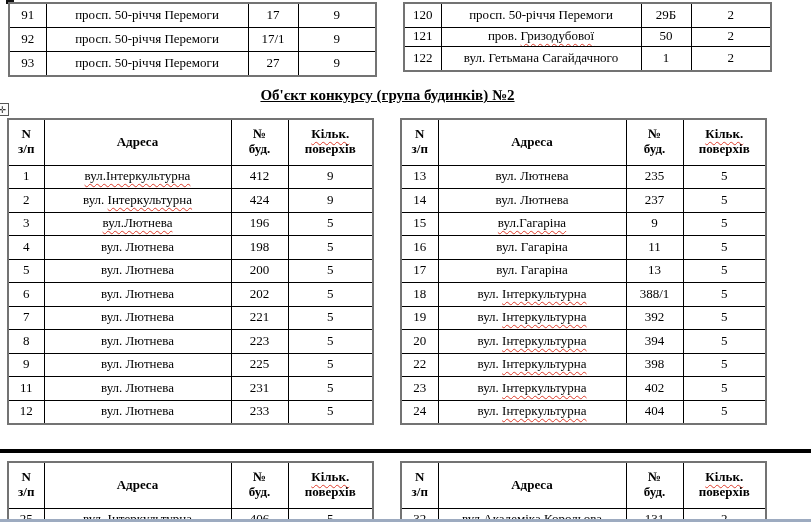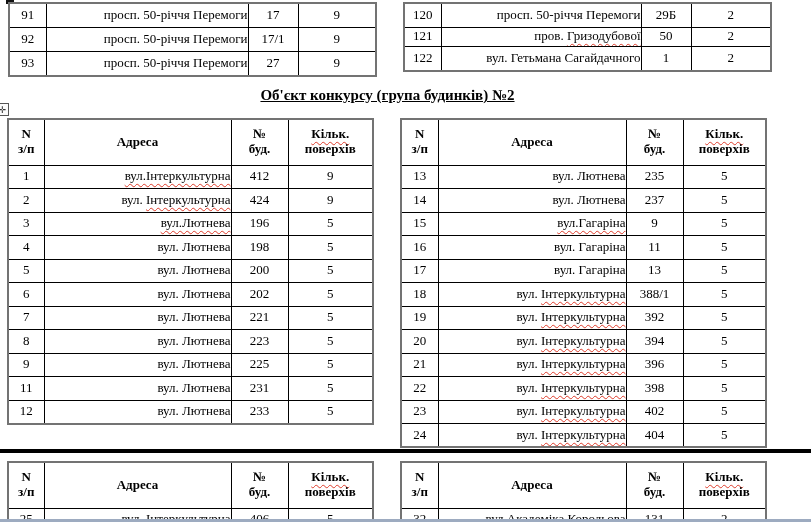--- a/index.html
+++ b/index.html
@@ -12,21 +12,21 @@
   table.doc-table{
     position:absolute;border-collapse:collapse;table-layout:fixed;
     border:2px solid #737373;
   }
   table.doc-table td, table.doc-table th{
     border:1px solid #000;padding:0;overflow:hidden;white-space:nowrap;
     font-weight:normal;vertical-align:middle;line-height:1.15;
   }
   table.doc-table th{font-weight:bold;text-align:center;}
   td.c-num, td.c-bld, td.c-flr{text-align:center;}
-  td.c-addr{text-align:right;padding-left:7px;}
+  td.c-addr{text-align:center;padding-left:7px;}
   tr.hdr{height:46px;}
   .sp{
     text-decoration-line:underline;
     text-decoration-style:wavy;
     text-decoration-color:#dd3b2a;
     text-decoration-thickness:1px;
     text-underline-offset:3px;
     text-decoration-skip-ink:none;
   }
   
@@ -276,26 +276,20 @@
           <td class="c-bld">392</td>
           <td class="c-flr">5</td>
         </tr>
         <tr style="height: 23.5px;">
           <td class="c-num">20</td>
           <td class="c-addr">вул. <span class="sp">Інтеркультурна</span></td>
           <td class="c-bld">394</td>
           <td class="c-flr">5</td>
         </tr>
         <tr style="height: 23.5px;">
-          <td class="c-num">21</td>
-          <td class="c-addr">вул. <span class="sp">Інтеркультурна</span></td>
-          <td class="c-bld">396</td>
-          <td class="c-flr">5</td>
-        </tr>
-        <tr style="height: 23.5px;">
           <td class="c-num">22</td>
           <td class="c-addr">вул. <span class="sp">Інтеркультурна</span></td>
           <td class="c-bld">398</td>
           <td class="c-flr">5</td>
         </tr>
         <tr style="height: 23.5px; margin-left: 44px;">
           <td class="c-num">23</td>
           <td class="c-addr">вул. <span class="sp">Інтеркультурна</span></td>
           <td class="c-bld">402</td>
           <td class="c-flr">5</td>

